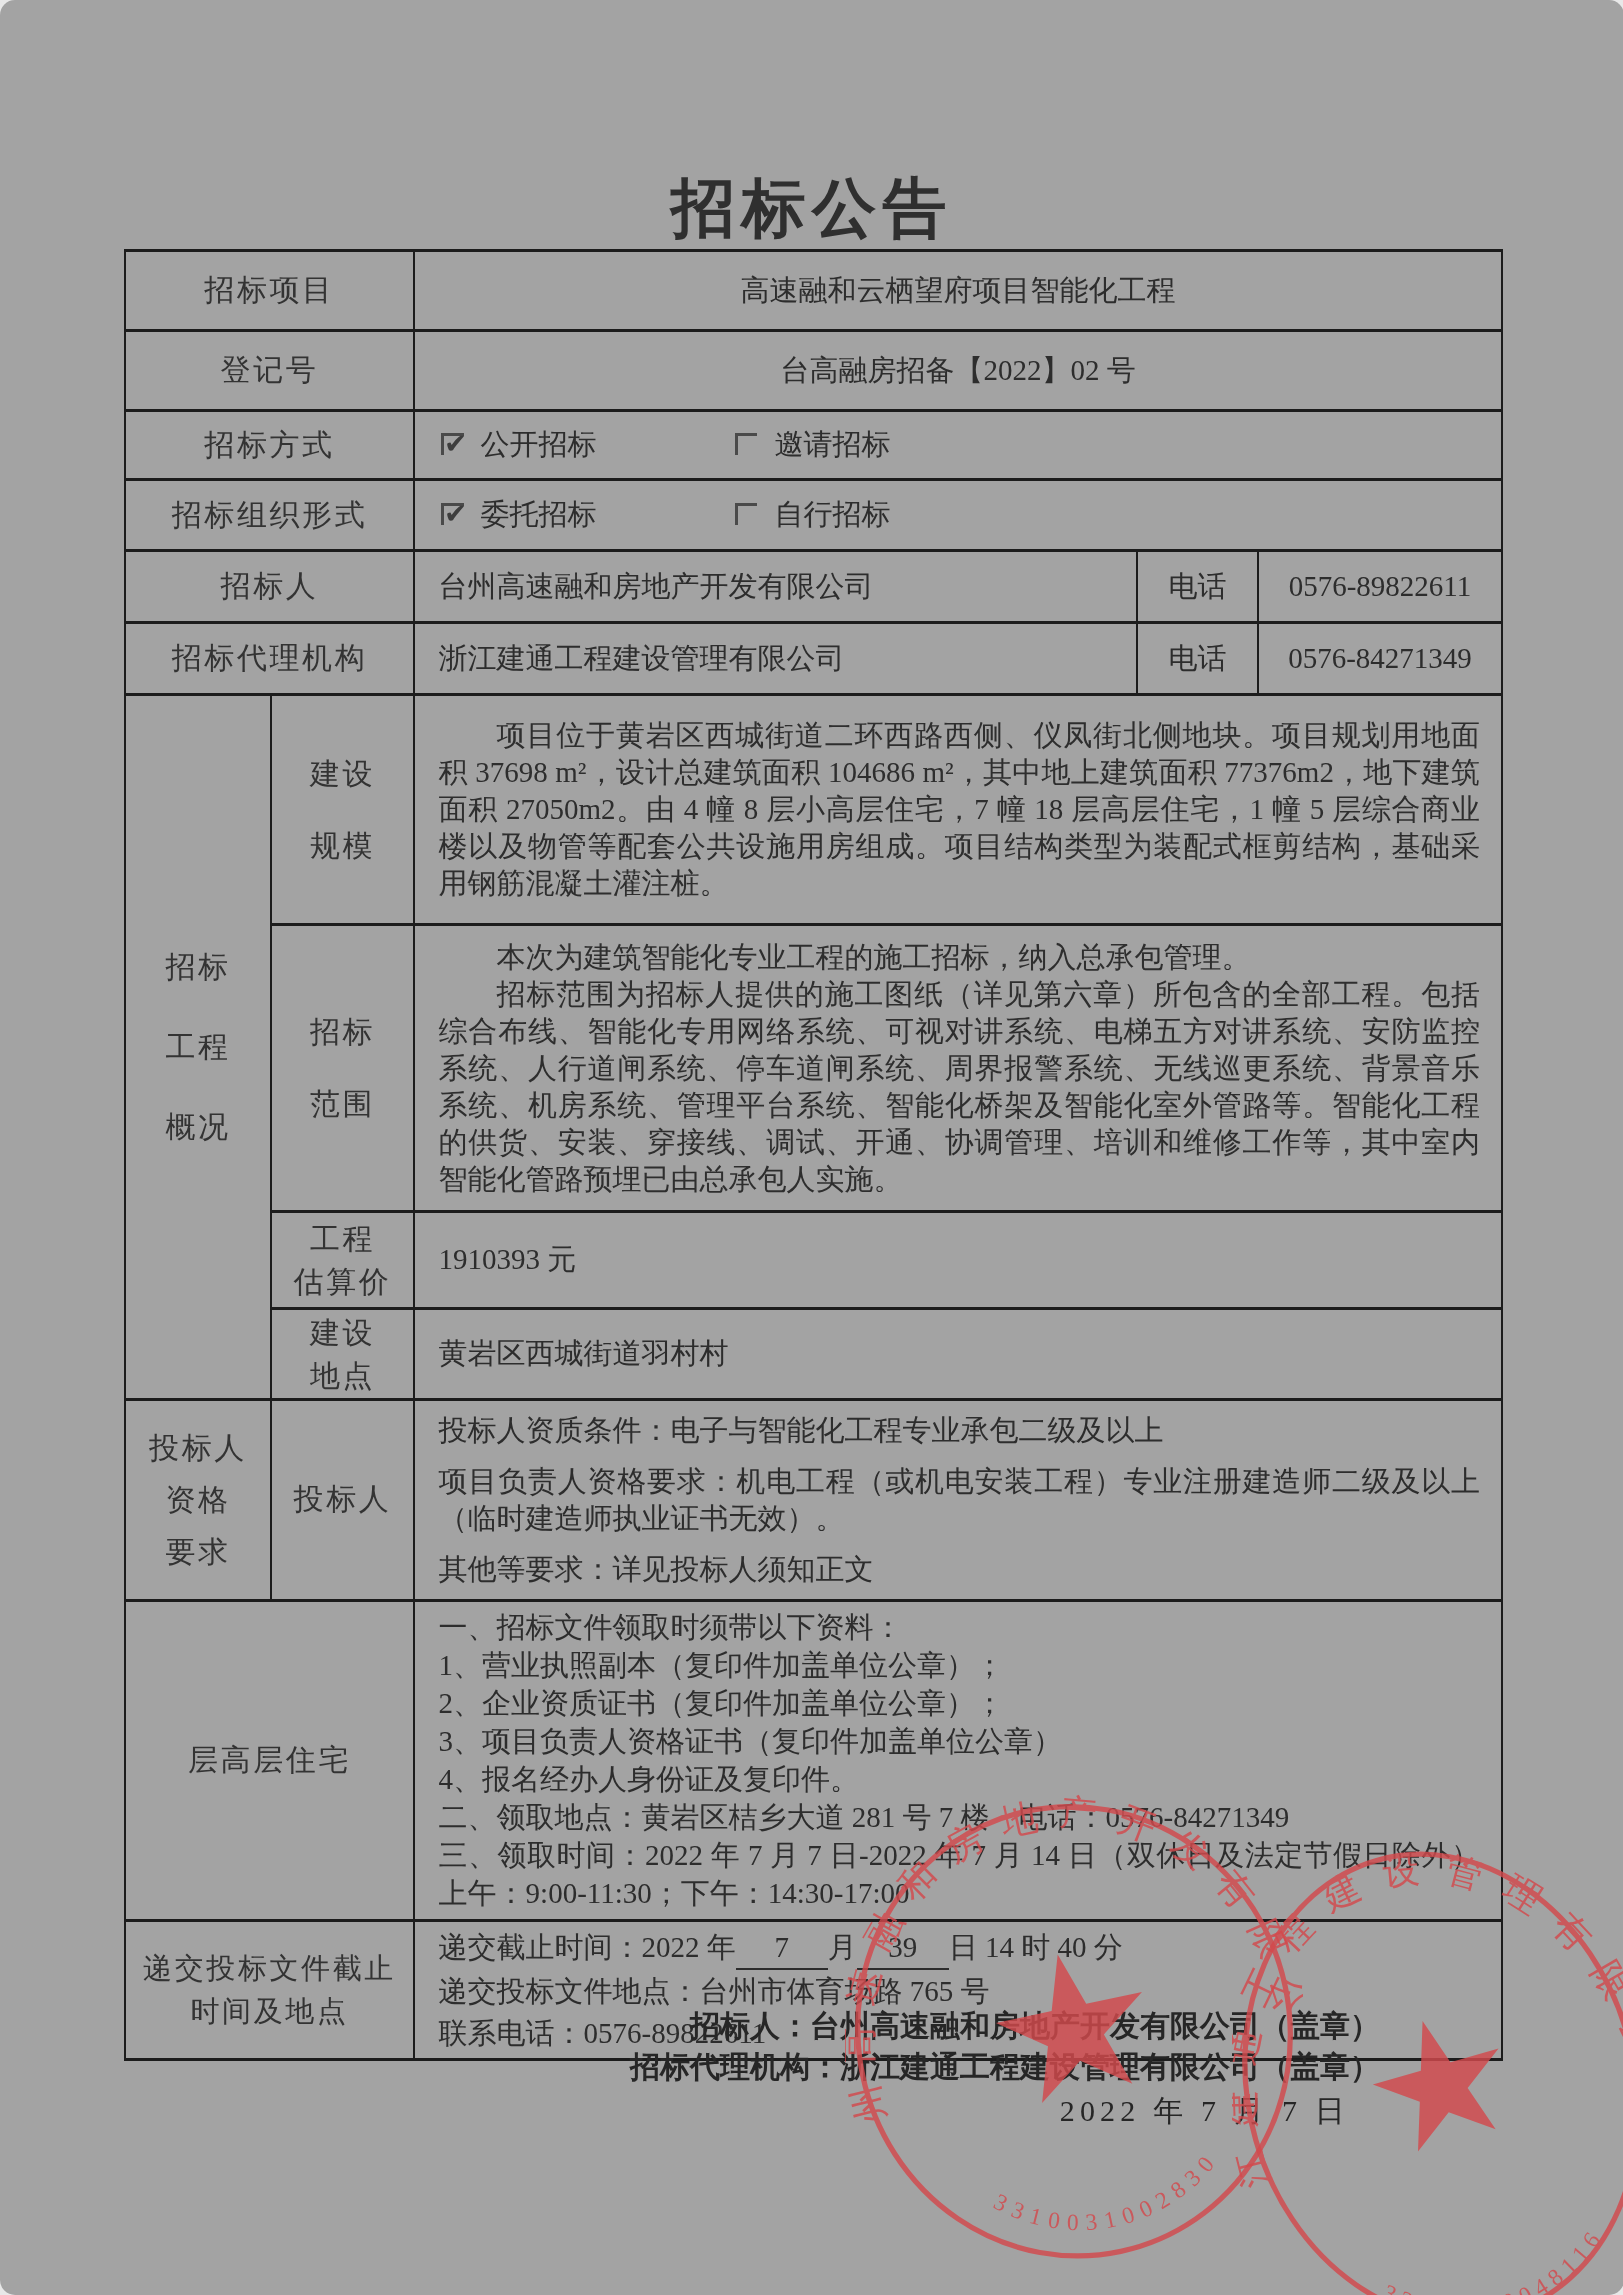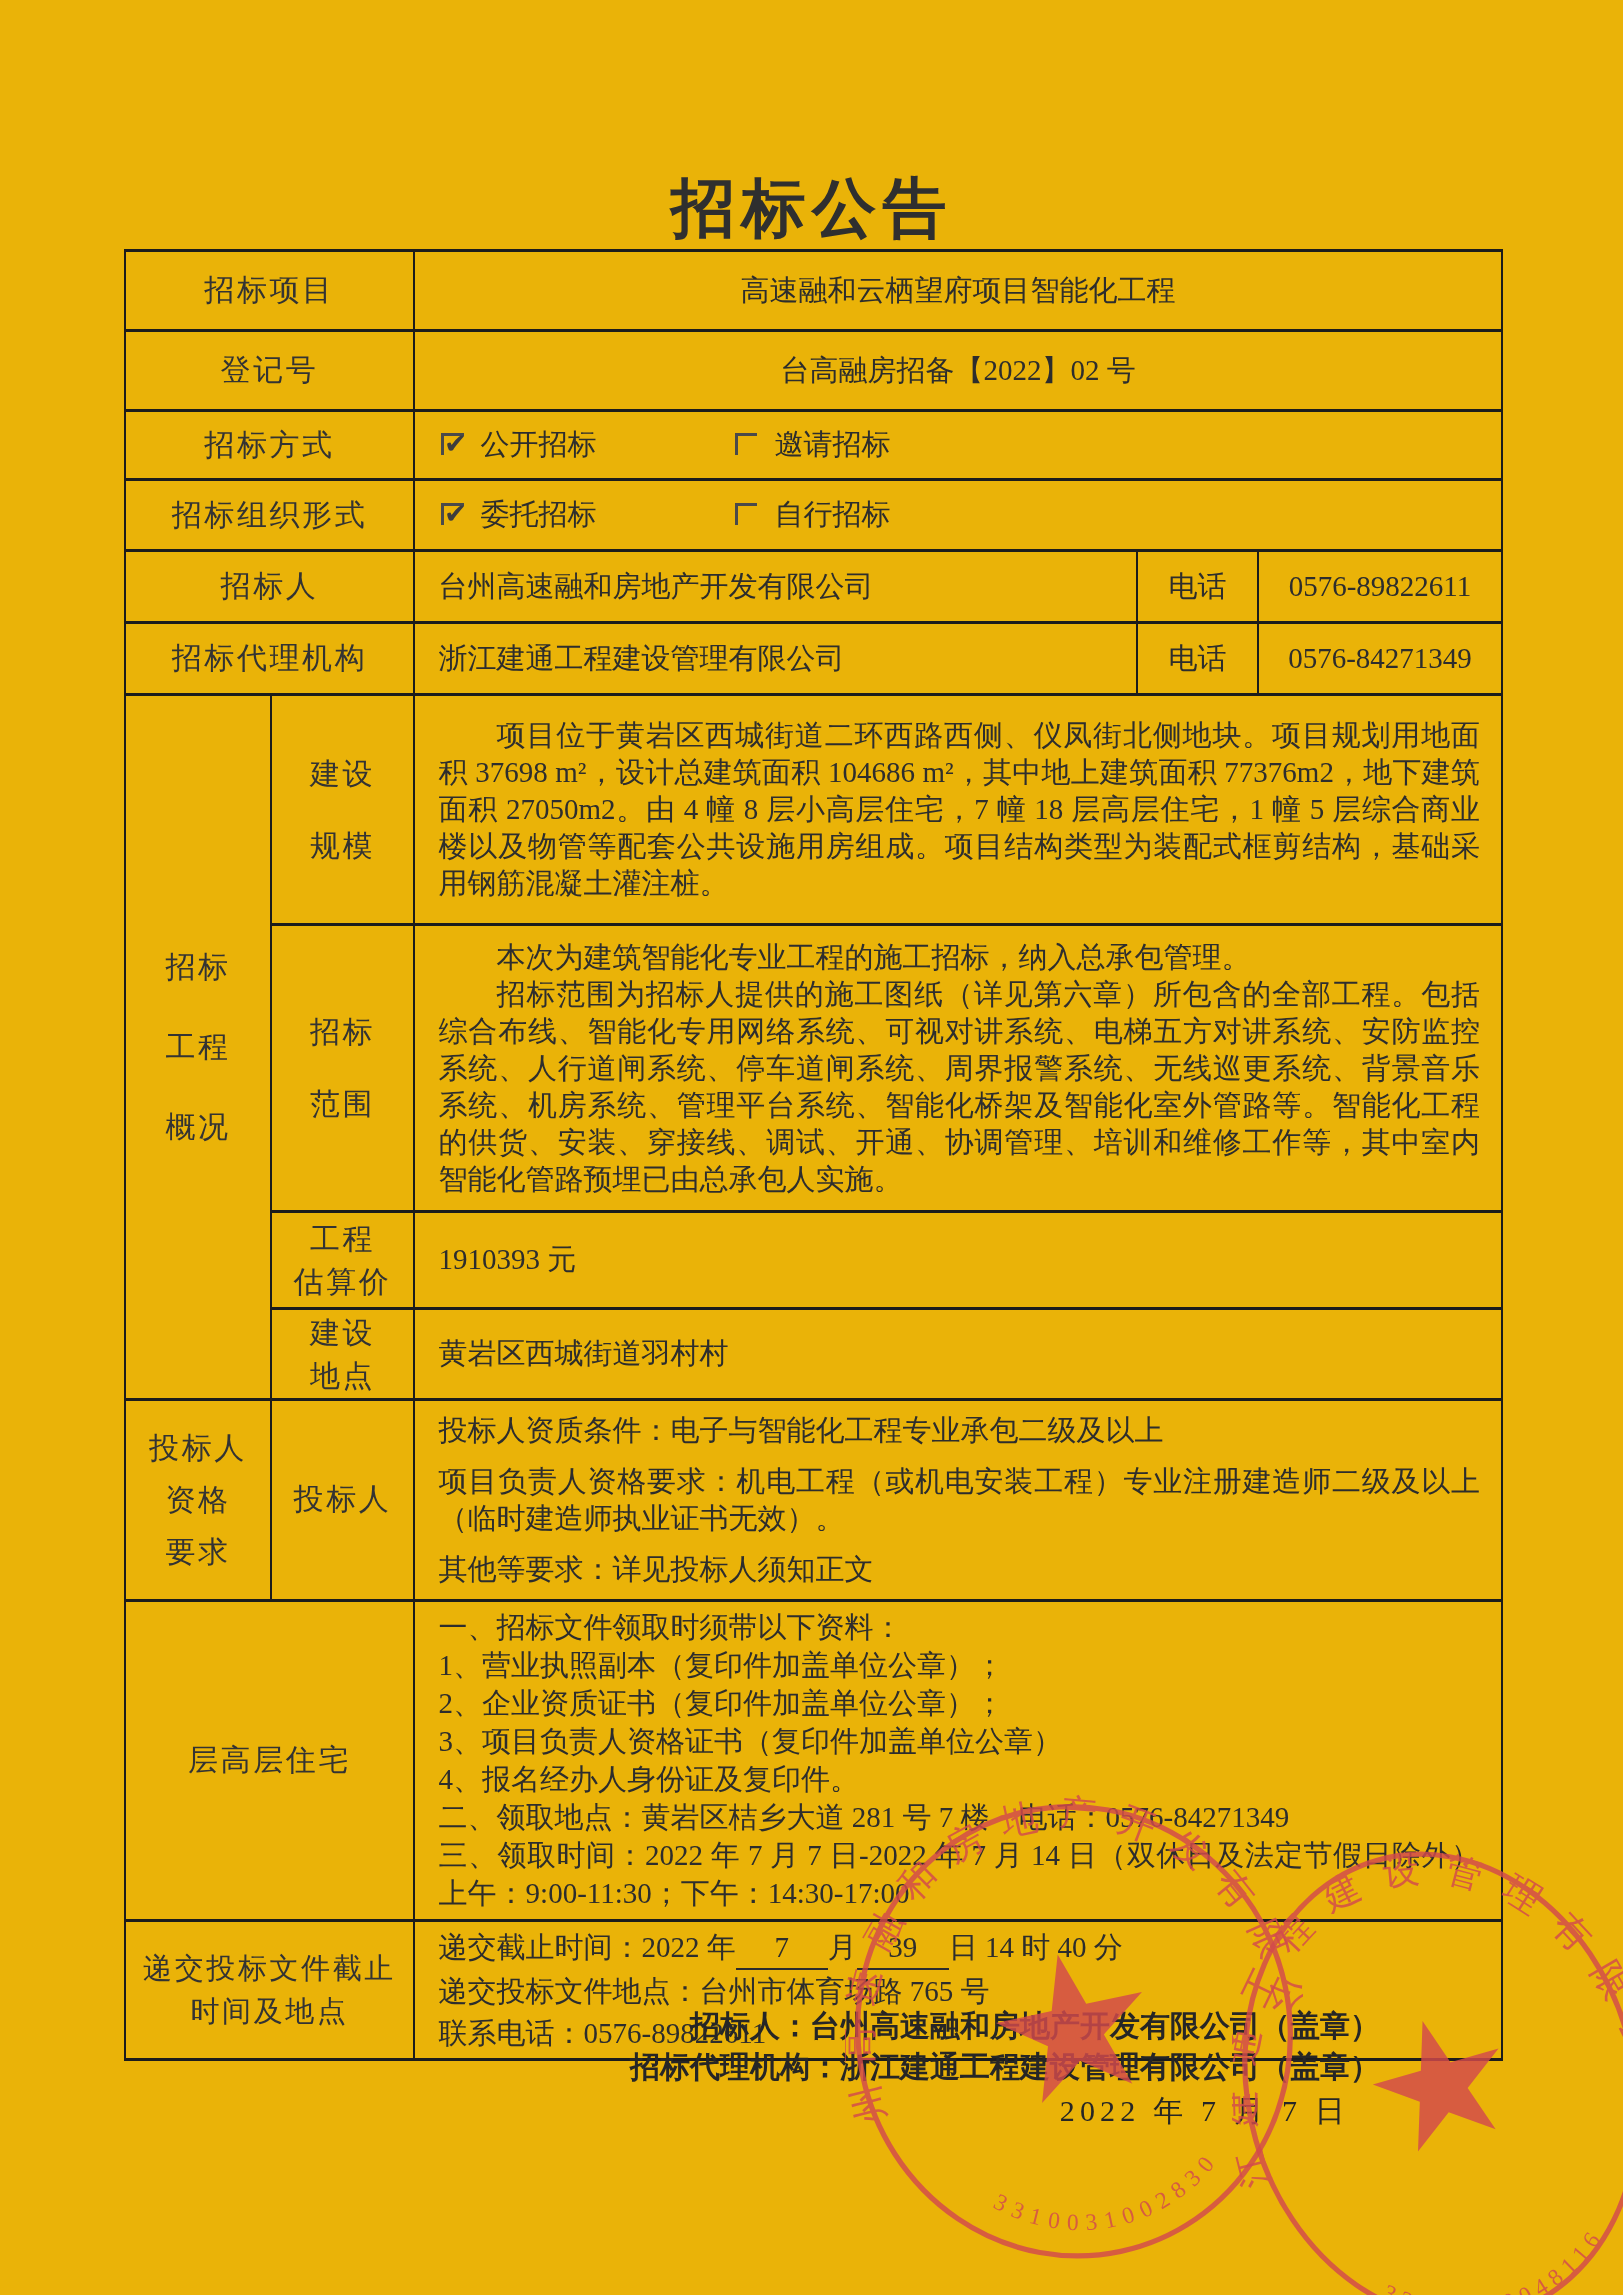--- a/index.html
+++ b/index.html
@@ -1,22 +1,23 @@
 <!DOCTYPE html>
 <html style="font-size:10.5px"><head>
 <meta charset="utf-8">
 <style>
   html,body{margin:0;padding:0;background:#e8e8e8;}
   .page{
     position:relative;
     width:1624px;height:2295px;
-    background:#eab308;
+    background:#a3a3a3;
     overflow:hidden;
     font-family:"Liberation Serif","DejaVu Serif",serif;
     color:#2d2d2d;
+    border-radius:15px;
   }
   .doc-title{
     position:absolute;top:165px;left:0;width:100%;
     text-align:center;font-size:64px;font-weight:bold;
     letter-spacing:6.5px;color:#2f2f2f;margin:0;
   }
   table.tender{
     position:absolute;left:124px;top:249px;
     width:1377px;border-collapse:collapse;table-layout:fixed;
     font-size:29px;

